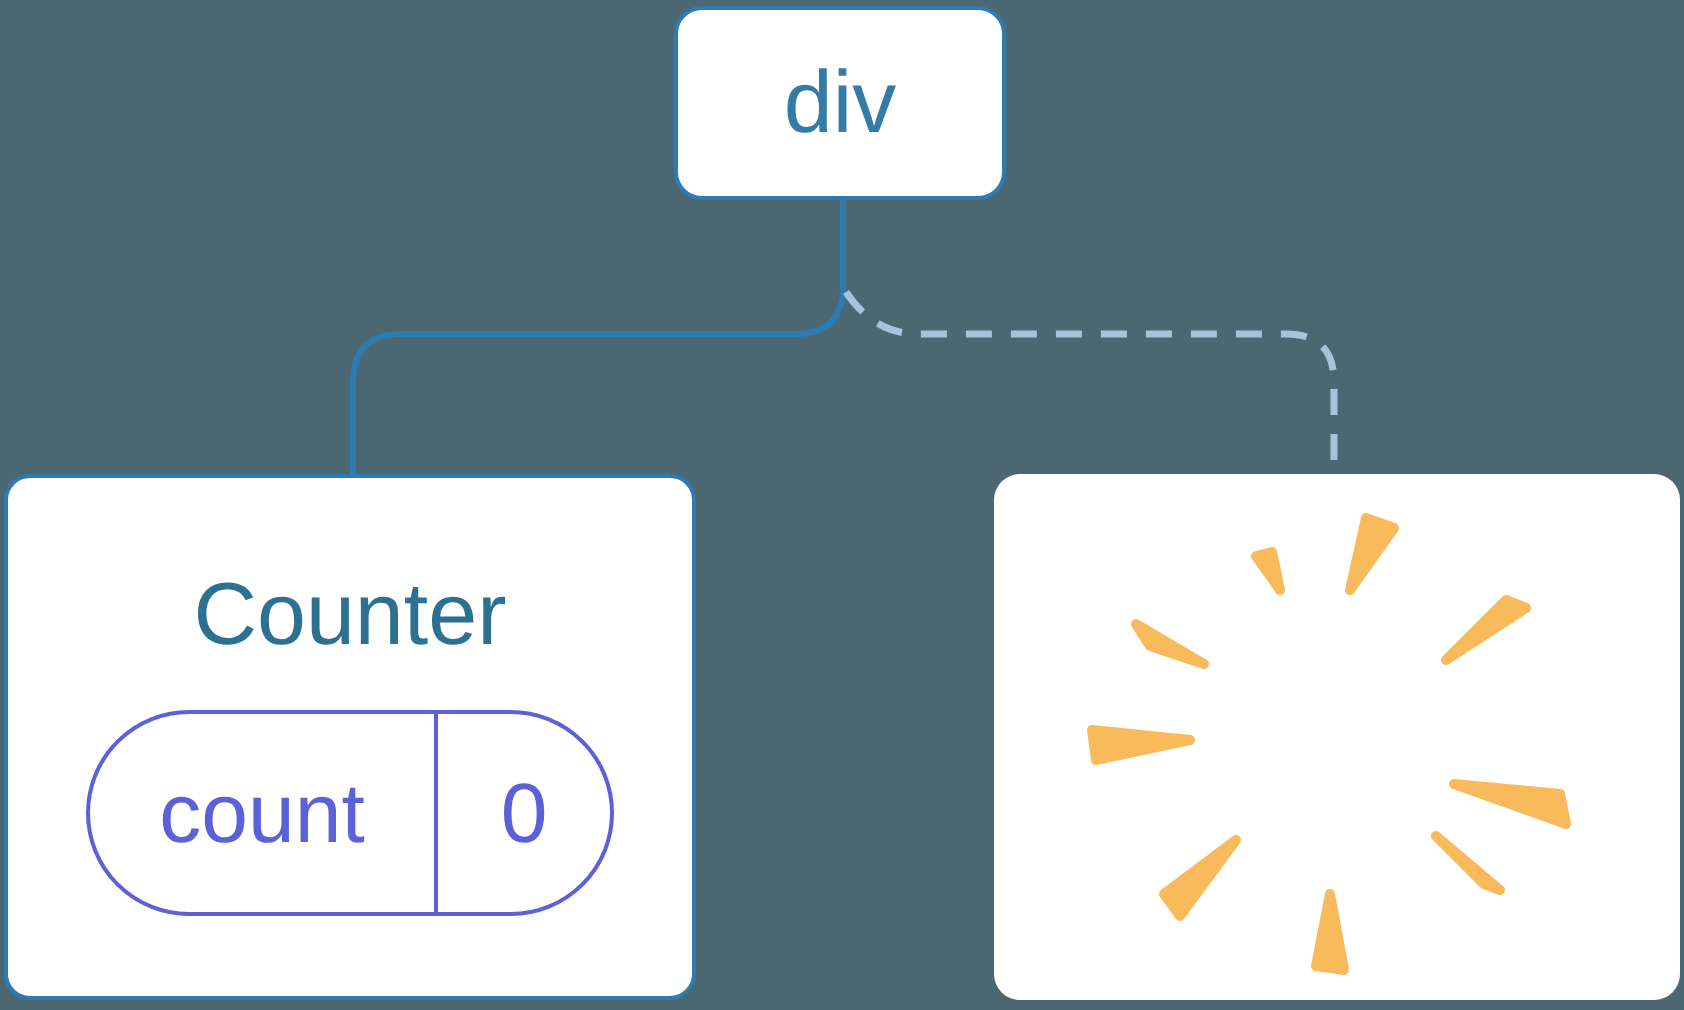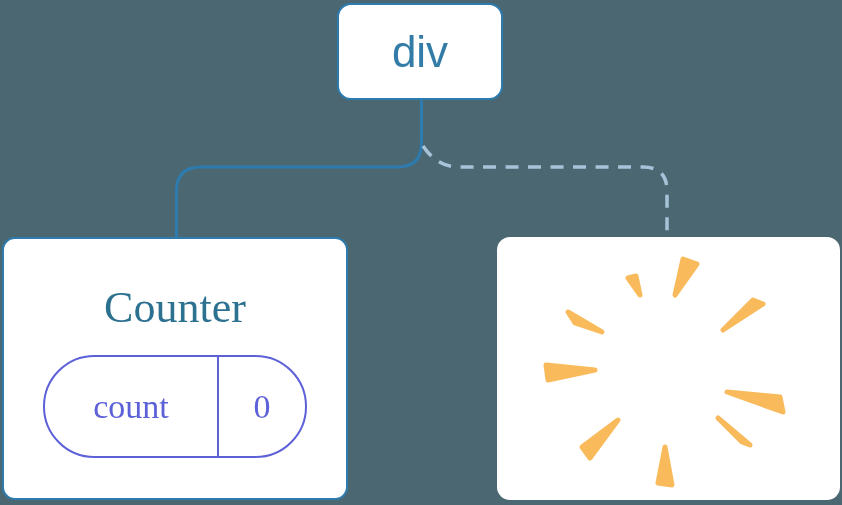--- a/index.html
+++ b/index.html
@@ -56,21 +56,20 @@
     font-size: 44px;
     font-weight: 500;
     color: var(--node-text);
   }
   .card {
     position: absolute;
     top: 237px;
     height: 263px;
     background: var(--card-bg);
     border-radius: 13px;
-    font-family: Liberation Serif, serif;
   }
   .counter-card {
     left: 2px;
     width: 346px;
     border: 2.5px solid var(--node-border);
   }
   .counter-title {
     position: absolute;
     left: 0; right: 0;
     top: 46px;
@@ -82,21 +81,21 @@
   }
   .state-pill {
     position: absolute;
     left: 39px; top: 116px;
     width: 264px; height: 103px;
     border: 2.5px solid var(--state-accent);
     border-radius: 52px;
     display: flex;
     align-items: stretch;
     color: var(--state-accent);
-    font-size: 34px;
+    font-size: 42px;
     background: var(--card-bg);
   }
   .state-key {
     width: 172px;
     display: flex;
     align-items: center;
     justify-content: center;
   }
   .state-value {
     flex: 1;

